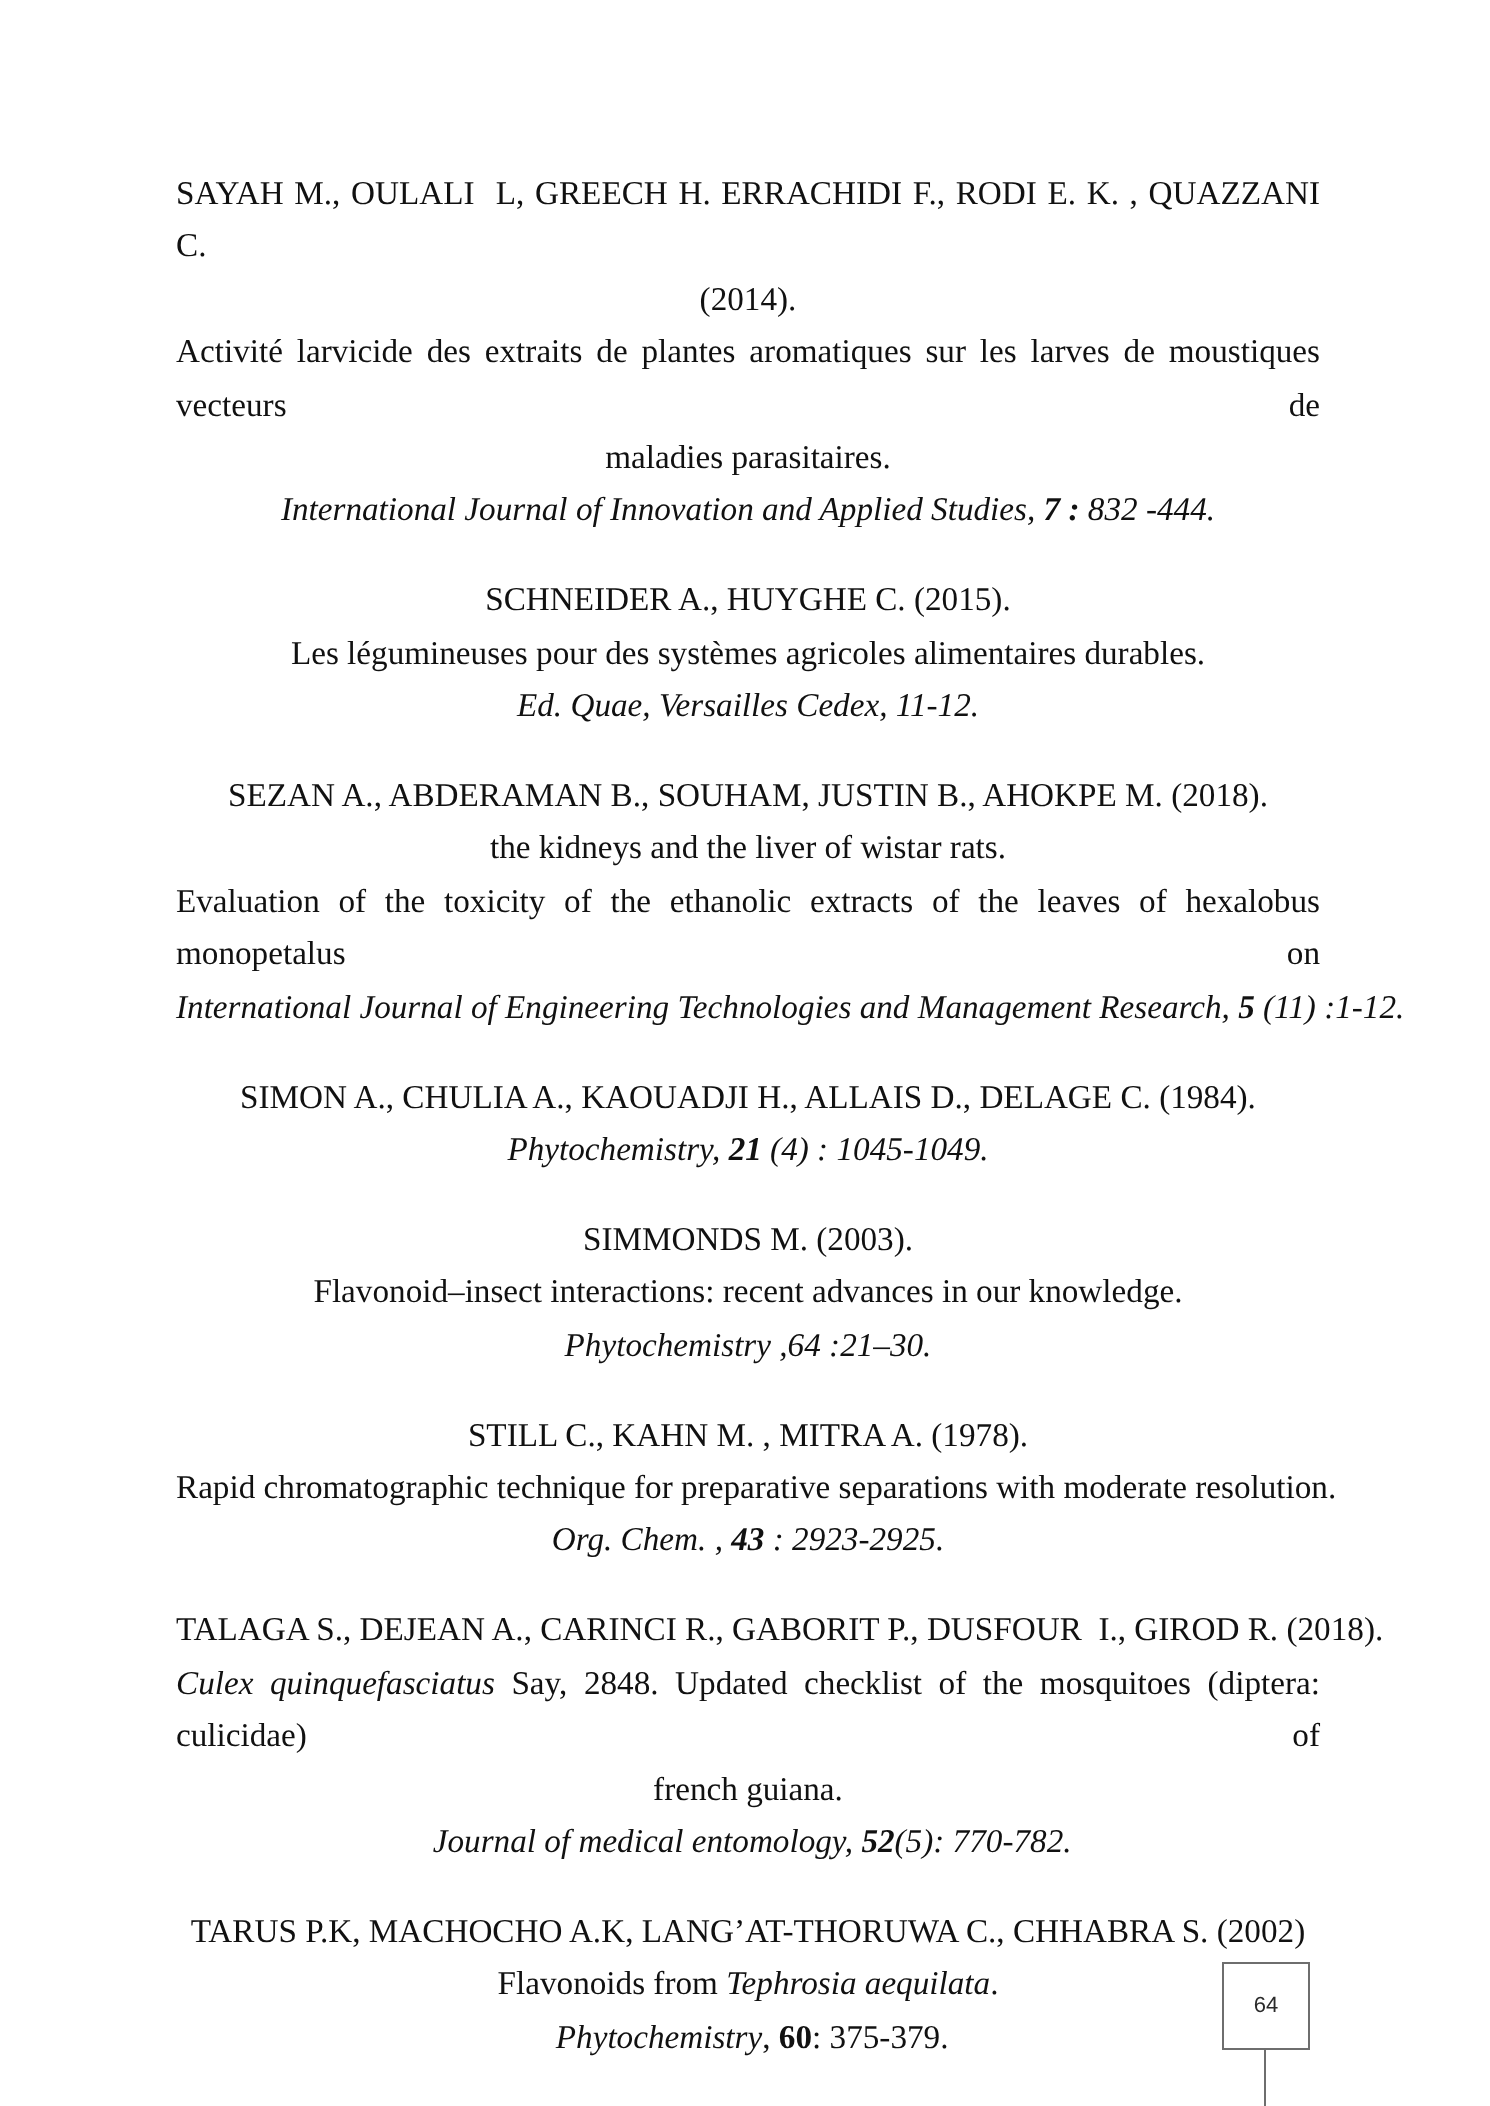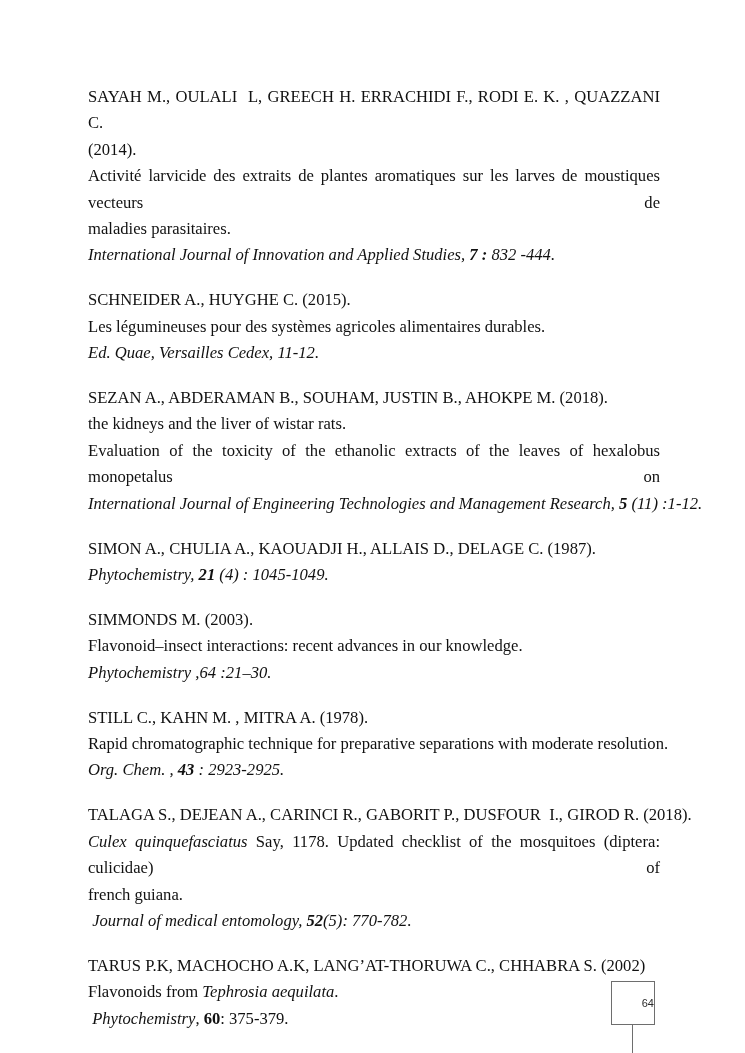--- a/index.html
+++ b/index.html
@@ -12,38 +12,38 @@
     color: #111111;
   }
   .content {
     position: absolute;
     left: 88px; top: 84px;
     width: 572px;
     font-size: 16.6px;
     line-height: 26.4px;
   }
   .ref + .ref { margin-top: 18.5px; }
-  .line { white-space: pre; }
+  .line { white-space: pre; text-align: center; }
   .line.stretch {
     white-space: pre-wrap;
     text-align: justify;
     text-align-last: justify;
   }
   .it  { font-style: italic; margin-top: 40px; }
   .bd  { font-weight: bold; }
   .bdit{ font-weight: bold; font-style: italic; }
   .pagenum-box {
     position: absolute;
     left: 611px; top: 981px;
     width: 42px; height: 42px;
     border: 1px solid #6e6e6e;
     background: #ffffff;
     display: flex;
     align-items: center;
-    justify-content: flex-end;
+    justify-content: center;
     font-family: "Liberation Sans", "DejaVu Sans", sans-serif;
     font-size: 11px;
     color: #2b2b2b;
   }
   .pagenum-line {
     position: absolute;
     left: 632px; top: 1025px;
     width: 1px; height: 28px;
     background: #6e6e6e;
   }
@@ -65,36 +65,36 @@
         <div class="line"><span>Les légumineuses pour des systèmes agricoles alimentaires durables.</span></div>
         <div class="line"><span class="it">Ed. Quae, Versailles Cedex, 11-12.</span></div>
       </div>
       <div class="ref">
         <div class="line"><span>SEZAN A., ABDERAMAN B., SOUHAM, JUSTIN B., AHOKPE M. (2018).</span></div>
         <div class="line"><span>the kidneys and the liver of wistar rats.</span></div>
         <div class="line stretch"><span>Evaluation of the toxicity of the ethanolic extracts of the leaves of hexalobus monopetalus on</span></div>
         <div class="line"><span class="it">International Journal of Engineering Technologies and Management Research, </span><span class="bdit">5</span><span class="it"> (11) :1-12.</span></div>
       </div>
       <div class="ref">
-        <div class="line"><span>SIMON A., CHULIA A., KAOUADJI H., ALLAIS D., DELAGE C. (1987).</span></div>
+        <div class="line"><span>SIMON A., CHULIA A., KAOUADJI H., ALLAIS D., DELAGE C. (1984).</span></div>
         <div class="line"><span class="it">Phytochemistry, </span><span class="bdit">21</span><span class="it"> (4) : 1045-1049.</span></div>
       </div>
       <div class="ref">
         <div class="line"><span>SIMMONDS M. (2003).</span></div>
         <div class="line"><span>Flavonoid–insect interactions: recent advances in our knowledge.</span></div>
         <div class="line"><span class="it">Phytochemistry ,64 :21–30.</span></div>
       </div>
       <div class="ref">
         <div class="line"><span>STILL C., KAHN M. , MITRA A. (1978).</span></div>
         <div class="line"><span>Rapid chromatographic technique for preparative separations with moderate resolution.</span></div>
         <div class="line"><span class="it">Org. Chem. , </span><span class="bdit">43</span><span class="it"> : 2923-2925.</span></div>
       </div>
       <div class="ref">
         <div class="line"><span>TALAGA S., DEJEAN A., CARINCI R., GABORIT P., DUSFOUR  I., GIROD R. (2018).</span></div>
-        <div class="line stretch"><span class="it">Culex quinquefasciatus</span><span> Say, 1178. Updated checklist of the mosquitoes (diptera: culicidae) of</span></div>
+        <div class="line stretch"><span class="it">Culex quinquefasciatus</span><span> Say, 2848. Updated checklist of the mosquitoes (diptera: culicidae) of</span></div>
         <div class="line"><span>french guiana.</span></div>
         <div class="line"><span class="it"> Journal of medical entomology, </span><span class="bdit">52</span><span class="it">(5): 770-782.</span></div>
       </div>
       <div class="ref">
         <div class="line"><span>TARUS P.K, MACHOCHO A.K, LANG’AT-THORUWA C., CHHABRA S. (2002)</span></div>
         <div class="line"><span>Flavonoids from </span><span class="it">Tephrosia aequilata</span><span>.</span></div>
         <div class="line"><span class="it"> Phytochemistry</span><span>, </span><span class="bd">60</span><span>: 375-379.</span></div>
       </div>
     </div>
 

